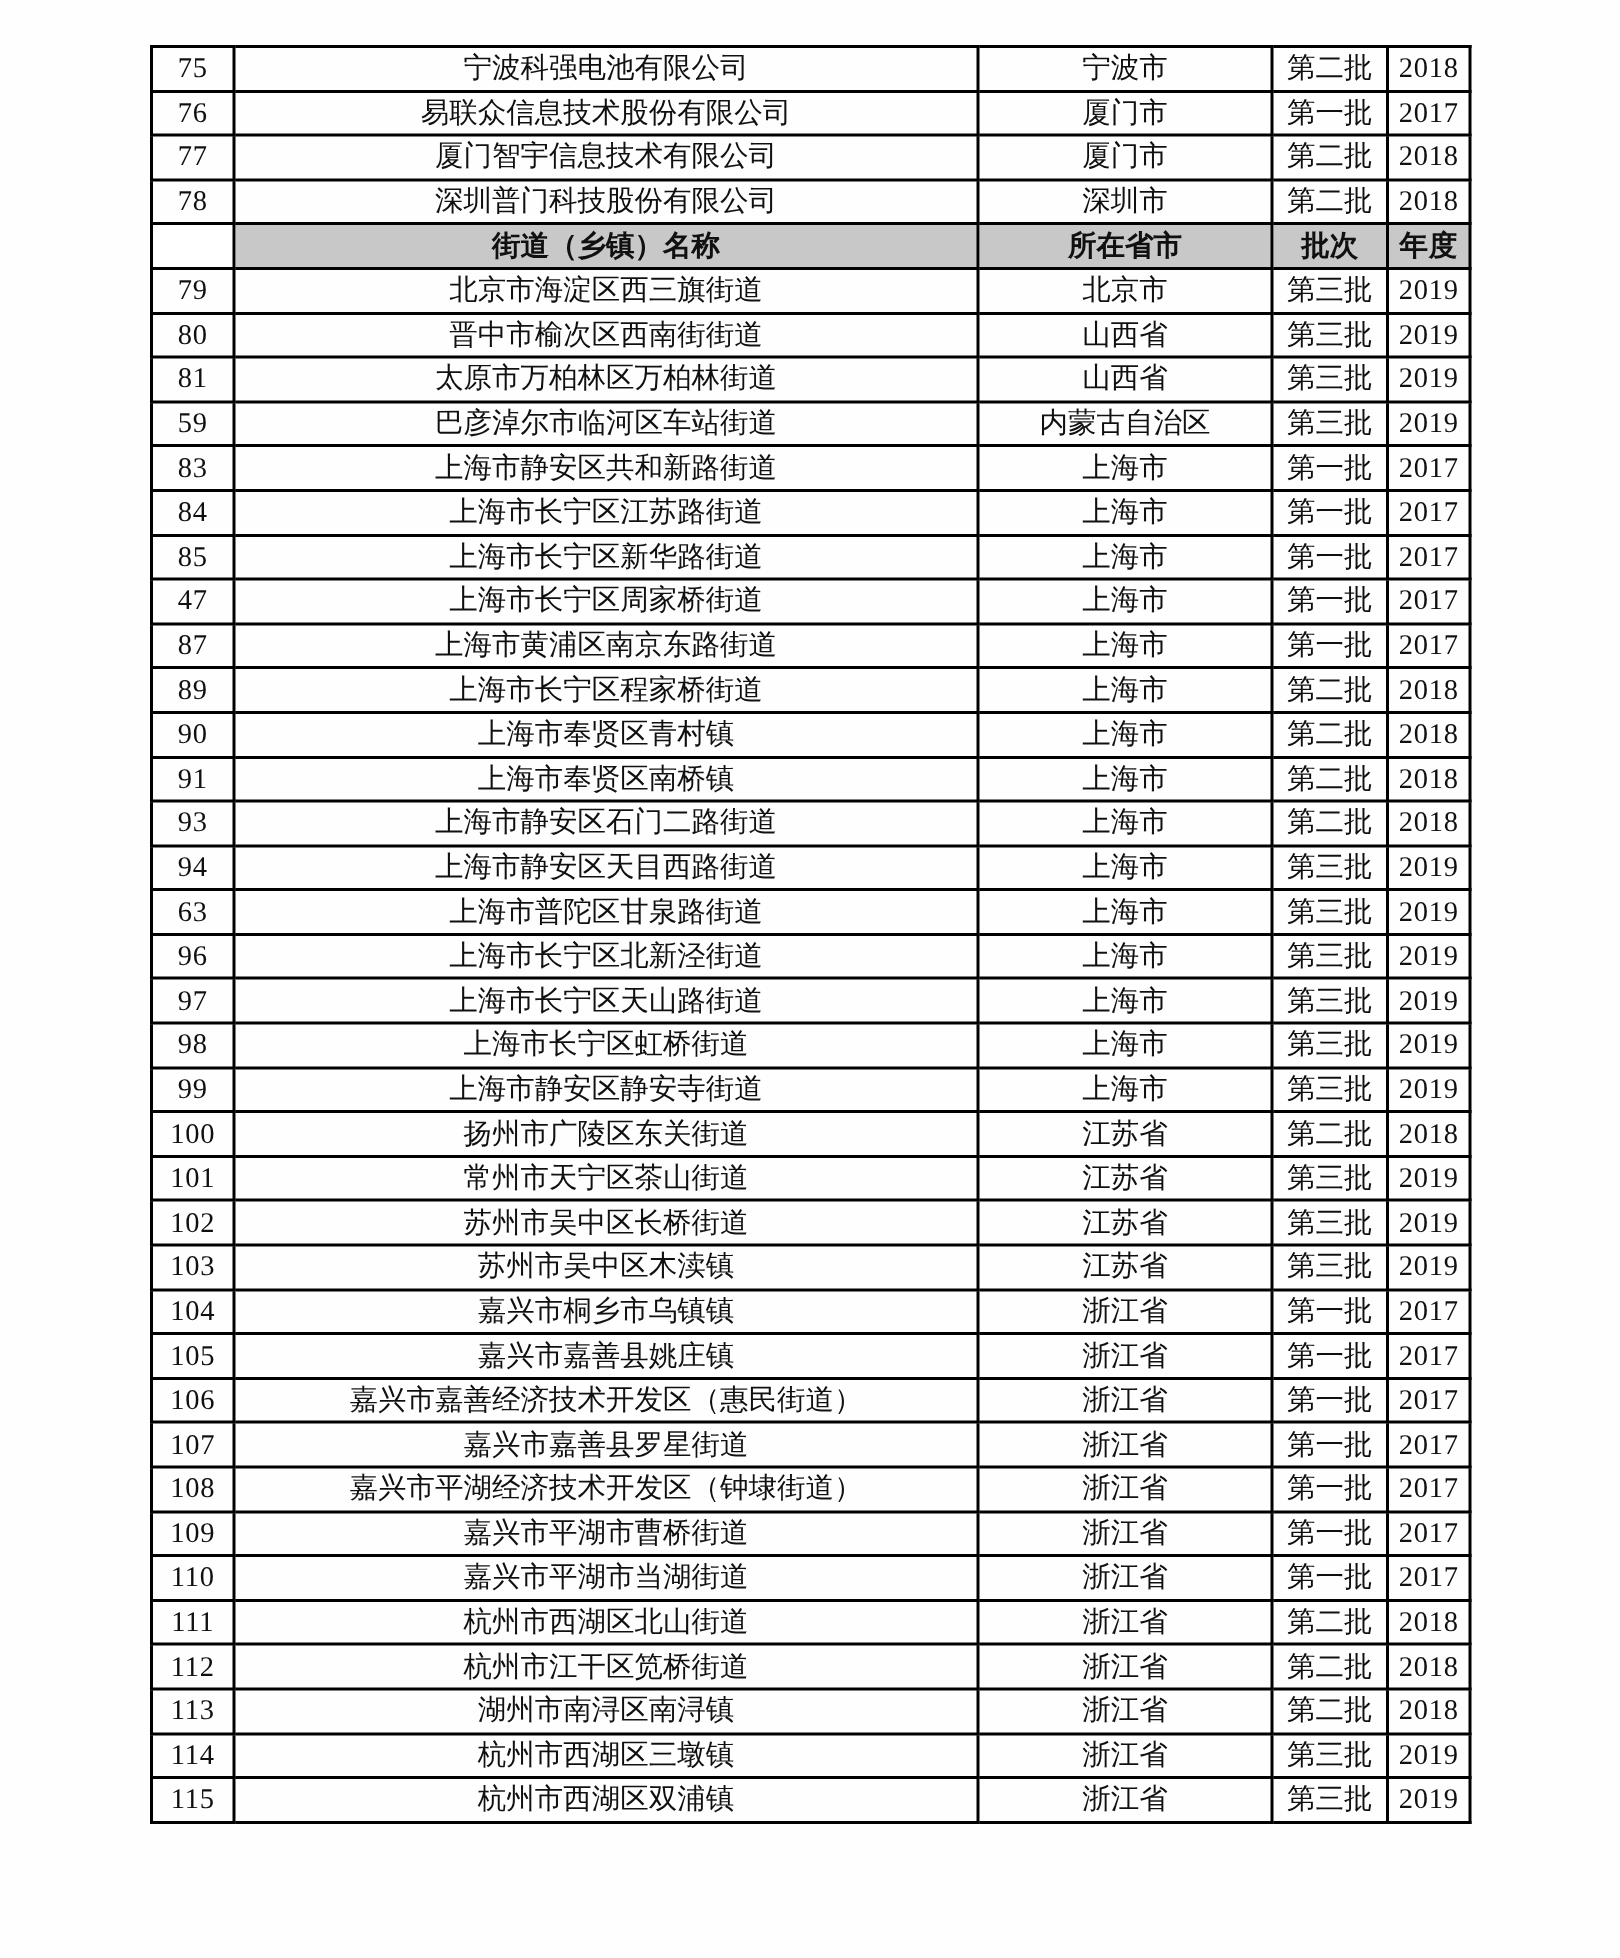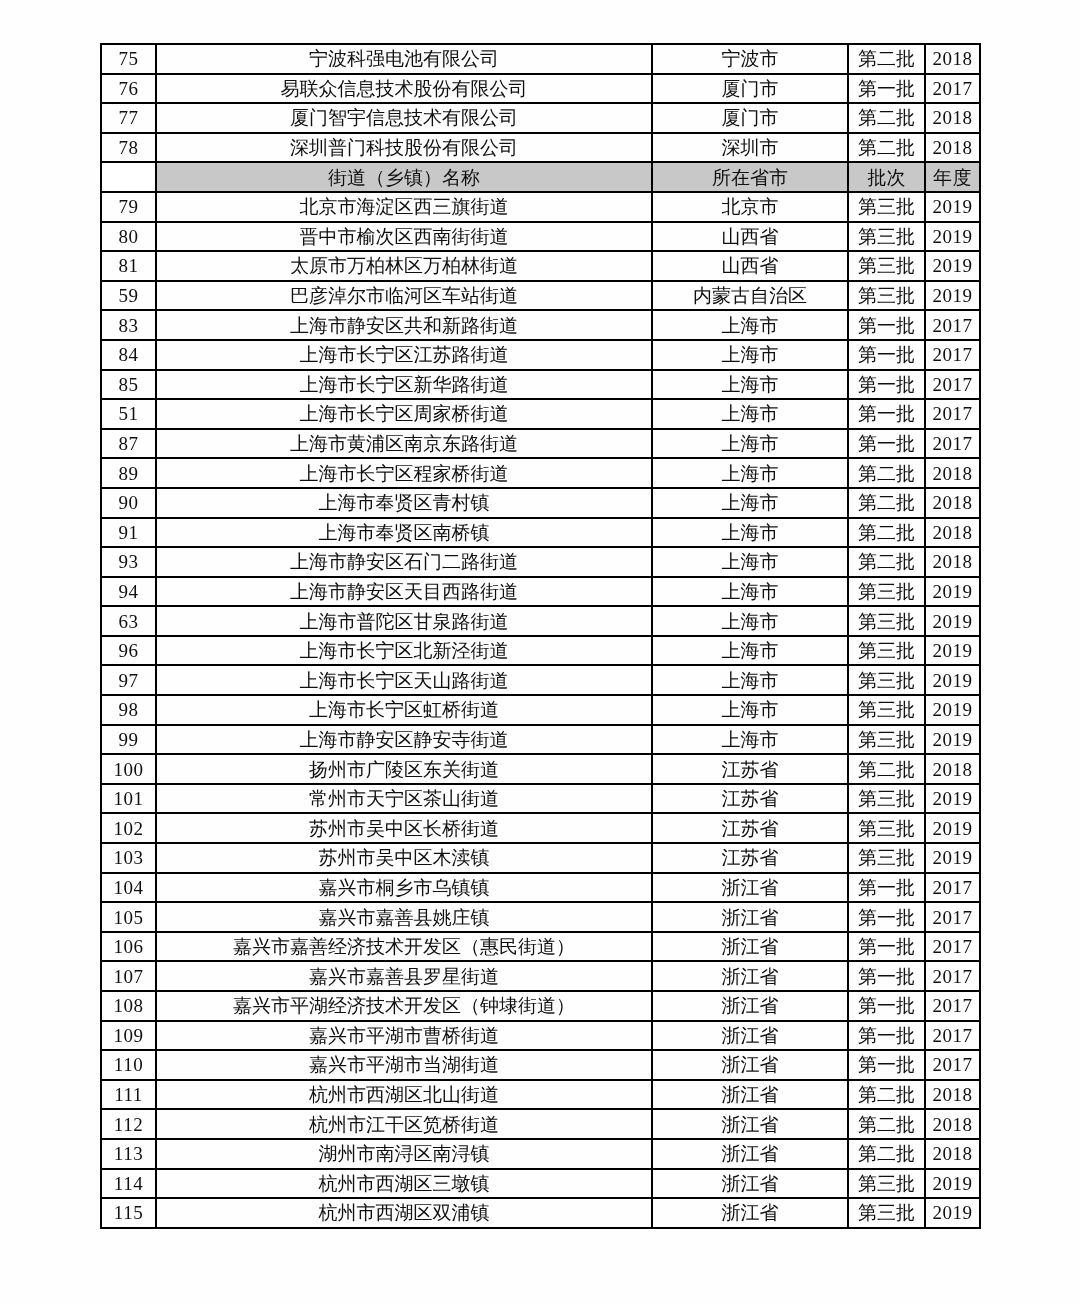--- a/index.html
+++ b/index.html
@@ -4,38 +4,38 @@
 <style>
   html,body{margin:0;padding:0;}
   body{
     width:1080px;height:1305px;background:#ffffff;
     font-family:"Liberation Serif","DejaVu Serif",serif;color:#101010;
   }
   .sheet{
     position:relative;width:1080px;height:1305px;background:#fefefe;overflow:hidden;
   }
   table.grid{
-    position:absolute;left:100px;top:43px;
+    position:absolute;left:100px;top:30px;
     border-collapse:collapse;table-layout:fixed;padding-left:40px;
   }
   table.grid td{
     border:2px solid #000;
     height:27.6px;
     padding:0 2px;
     text-align:center;
     vertical-align:middle;
     font-size:19px;
     line-height:1;
     white-space:nowrap;
     overflow:hidden;
   }
   td.col-no, td.col-year{font-size:18px;letter-spacing:0.5px;}
   tr.section-header td{
     background:#c8c8c8;
-    font-weight:normal;
+    font-weight:bold;
   }
   tr.section-header td.col-no{background:#ffffff;}
 </style>
 </head>
 <body>
 
 <div class="sheet">
   <table class="grid">
     <colgroup>
       <col style="width:55px">
@@ -123,21 +123,21 @@
           <td class="col-year">2017</td>
         </tr>
         <tr>
           <td class="col-no">85</td>
           <td class="col-name">上海市长宁区新华路街道</td>
           <td class="col-province">上海市</td>
           <td class="col-batch">第一批</td>
           <td class="col-year">2017</td>
         </tr>
         <tr>
-          <td class="col-no">51</td>
+          <td class="col-no">47</td>
           <td class="col-name">上海市长宁区周家桥街道</td>
           <td class="col-province">上海市</td>
           <td class="col-batch">第一批</td>
           <td class="col-year">2017</td>
         </tr>
         <tr>
           <td class="col-no">87</td>
           <td class="col-name">上海市黄浦区南京东路街道</td>
           <td class="col-province">上海市</td>
           <td class="col-batch">第一批</td>

